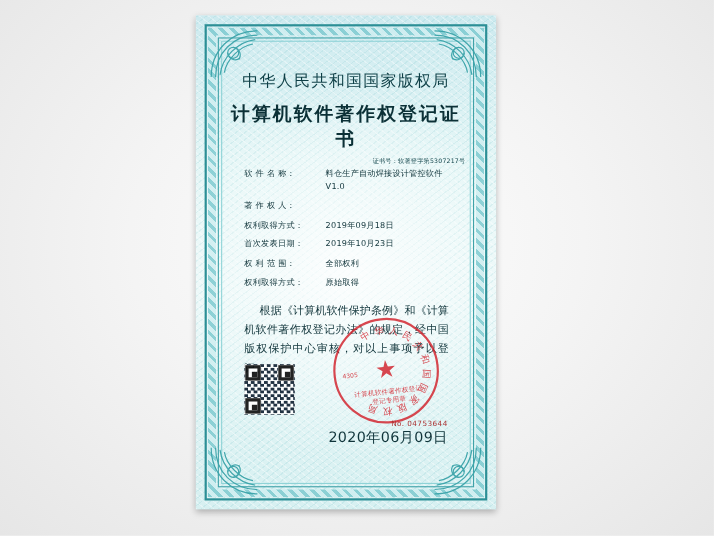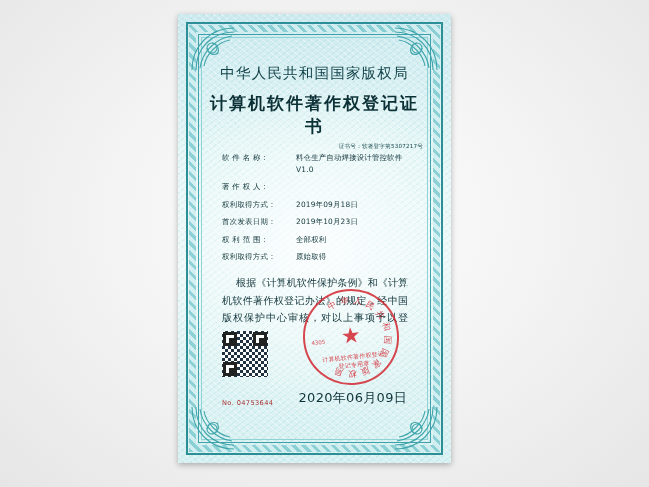--- a/index.html
+++ b/index.html
@@ -252,20 +252,21 @@
     position: absolute;
     left: 18px;
     right: 18px;
     bottom: 30px;
     display: flex;
     justify-content: space-between;
     align-items: flex-end;
     font-family: "DejaVu Sans", sans-serif;
     font-size: 7px;
     color: #16474d;
+    flex-direction: column;
   }
   .footline .no {
     color: #a33;
     letter-spacing: 0.4px;
     font-size: 6.6px;
   }
   .footline .date {
     color: #10343a;
     letter-spacing: 0.3px;
     font-size: 13px;

